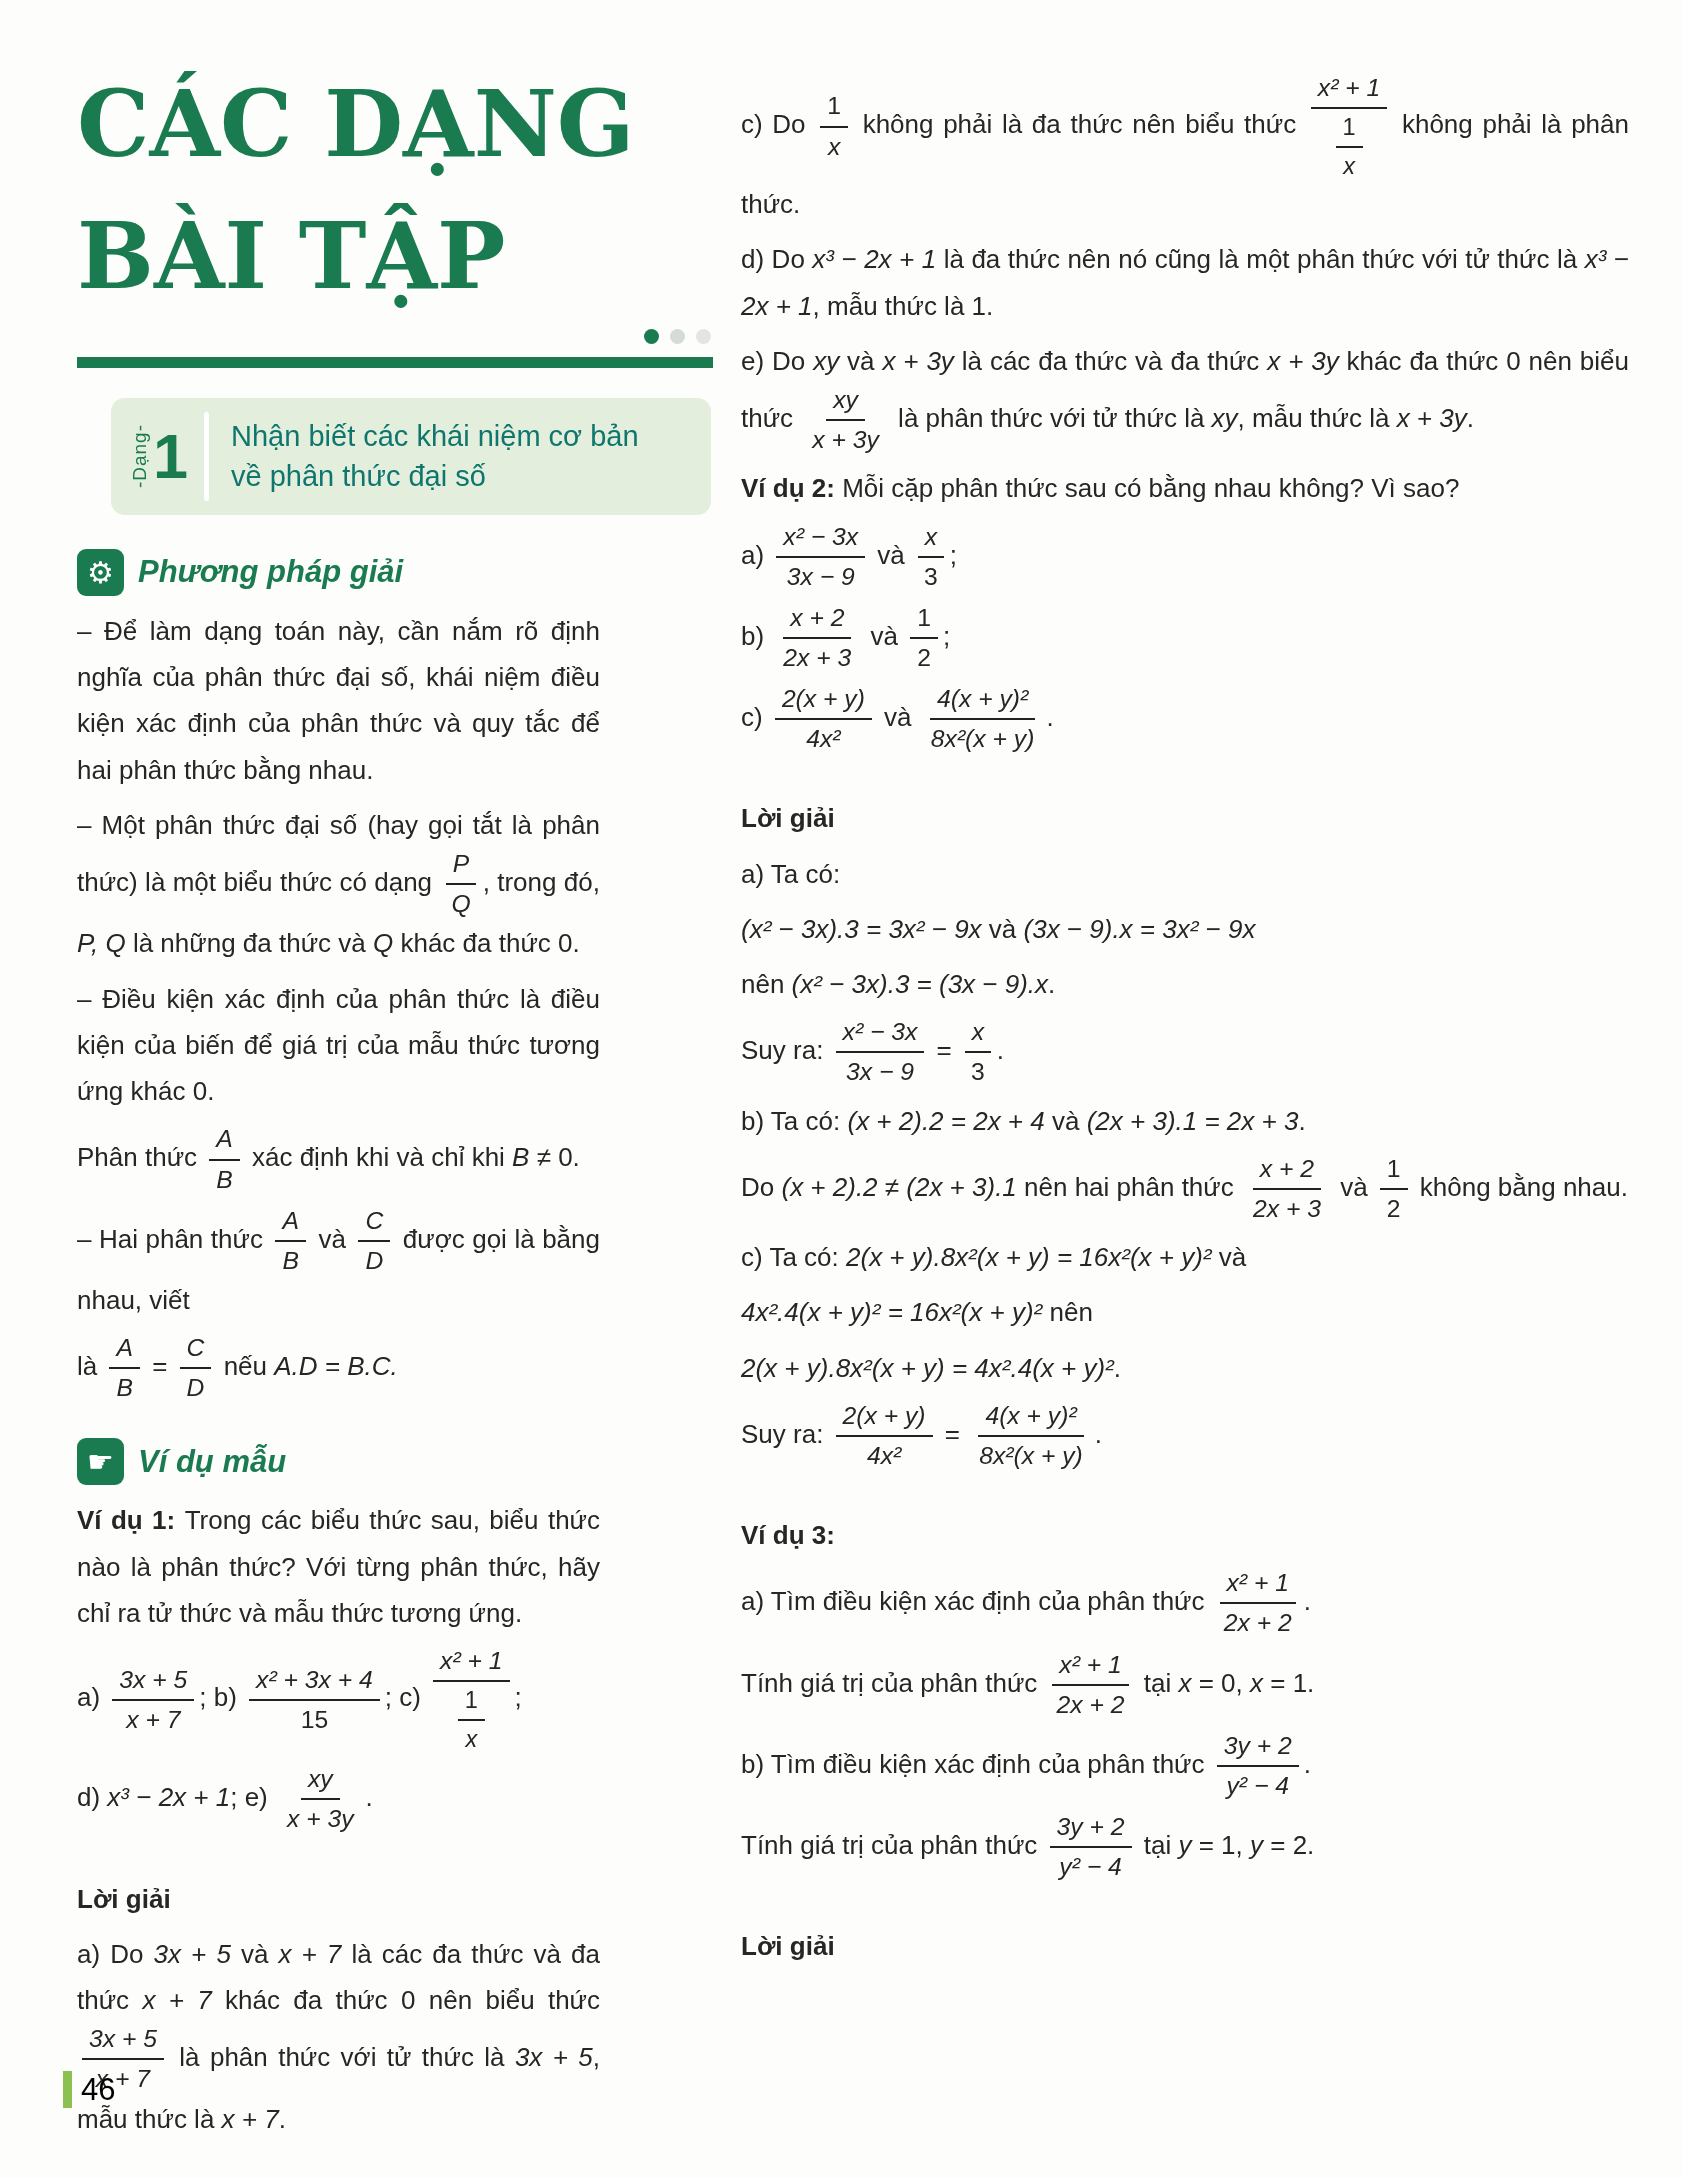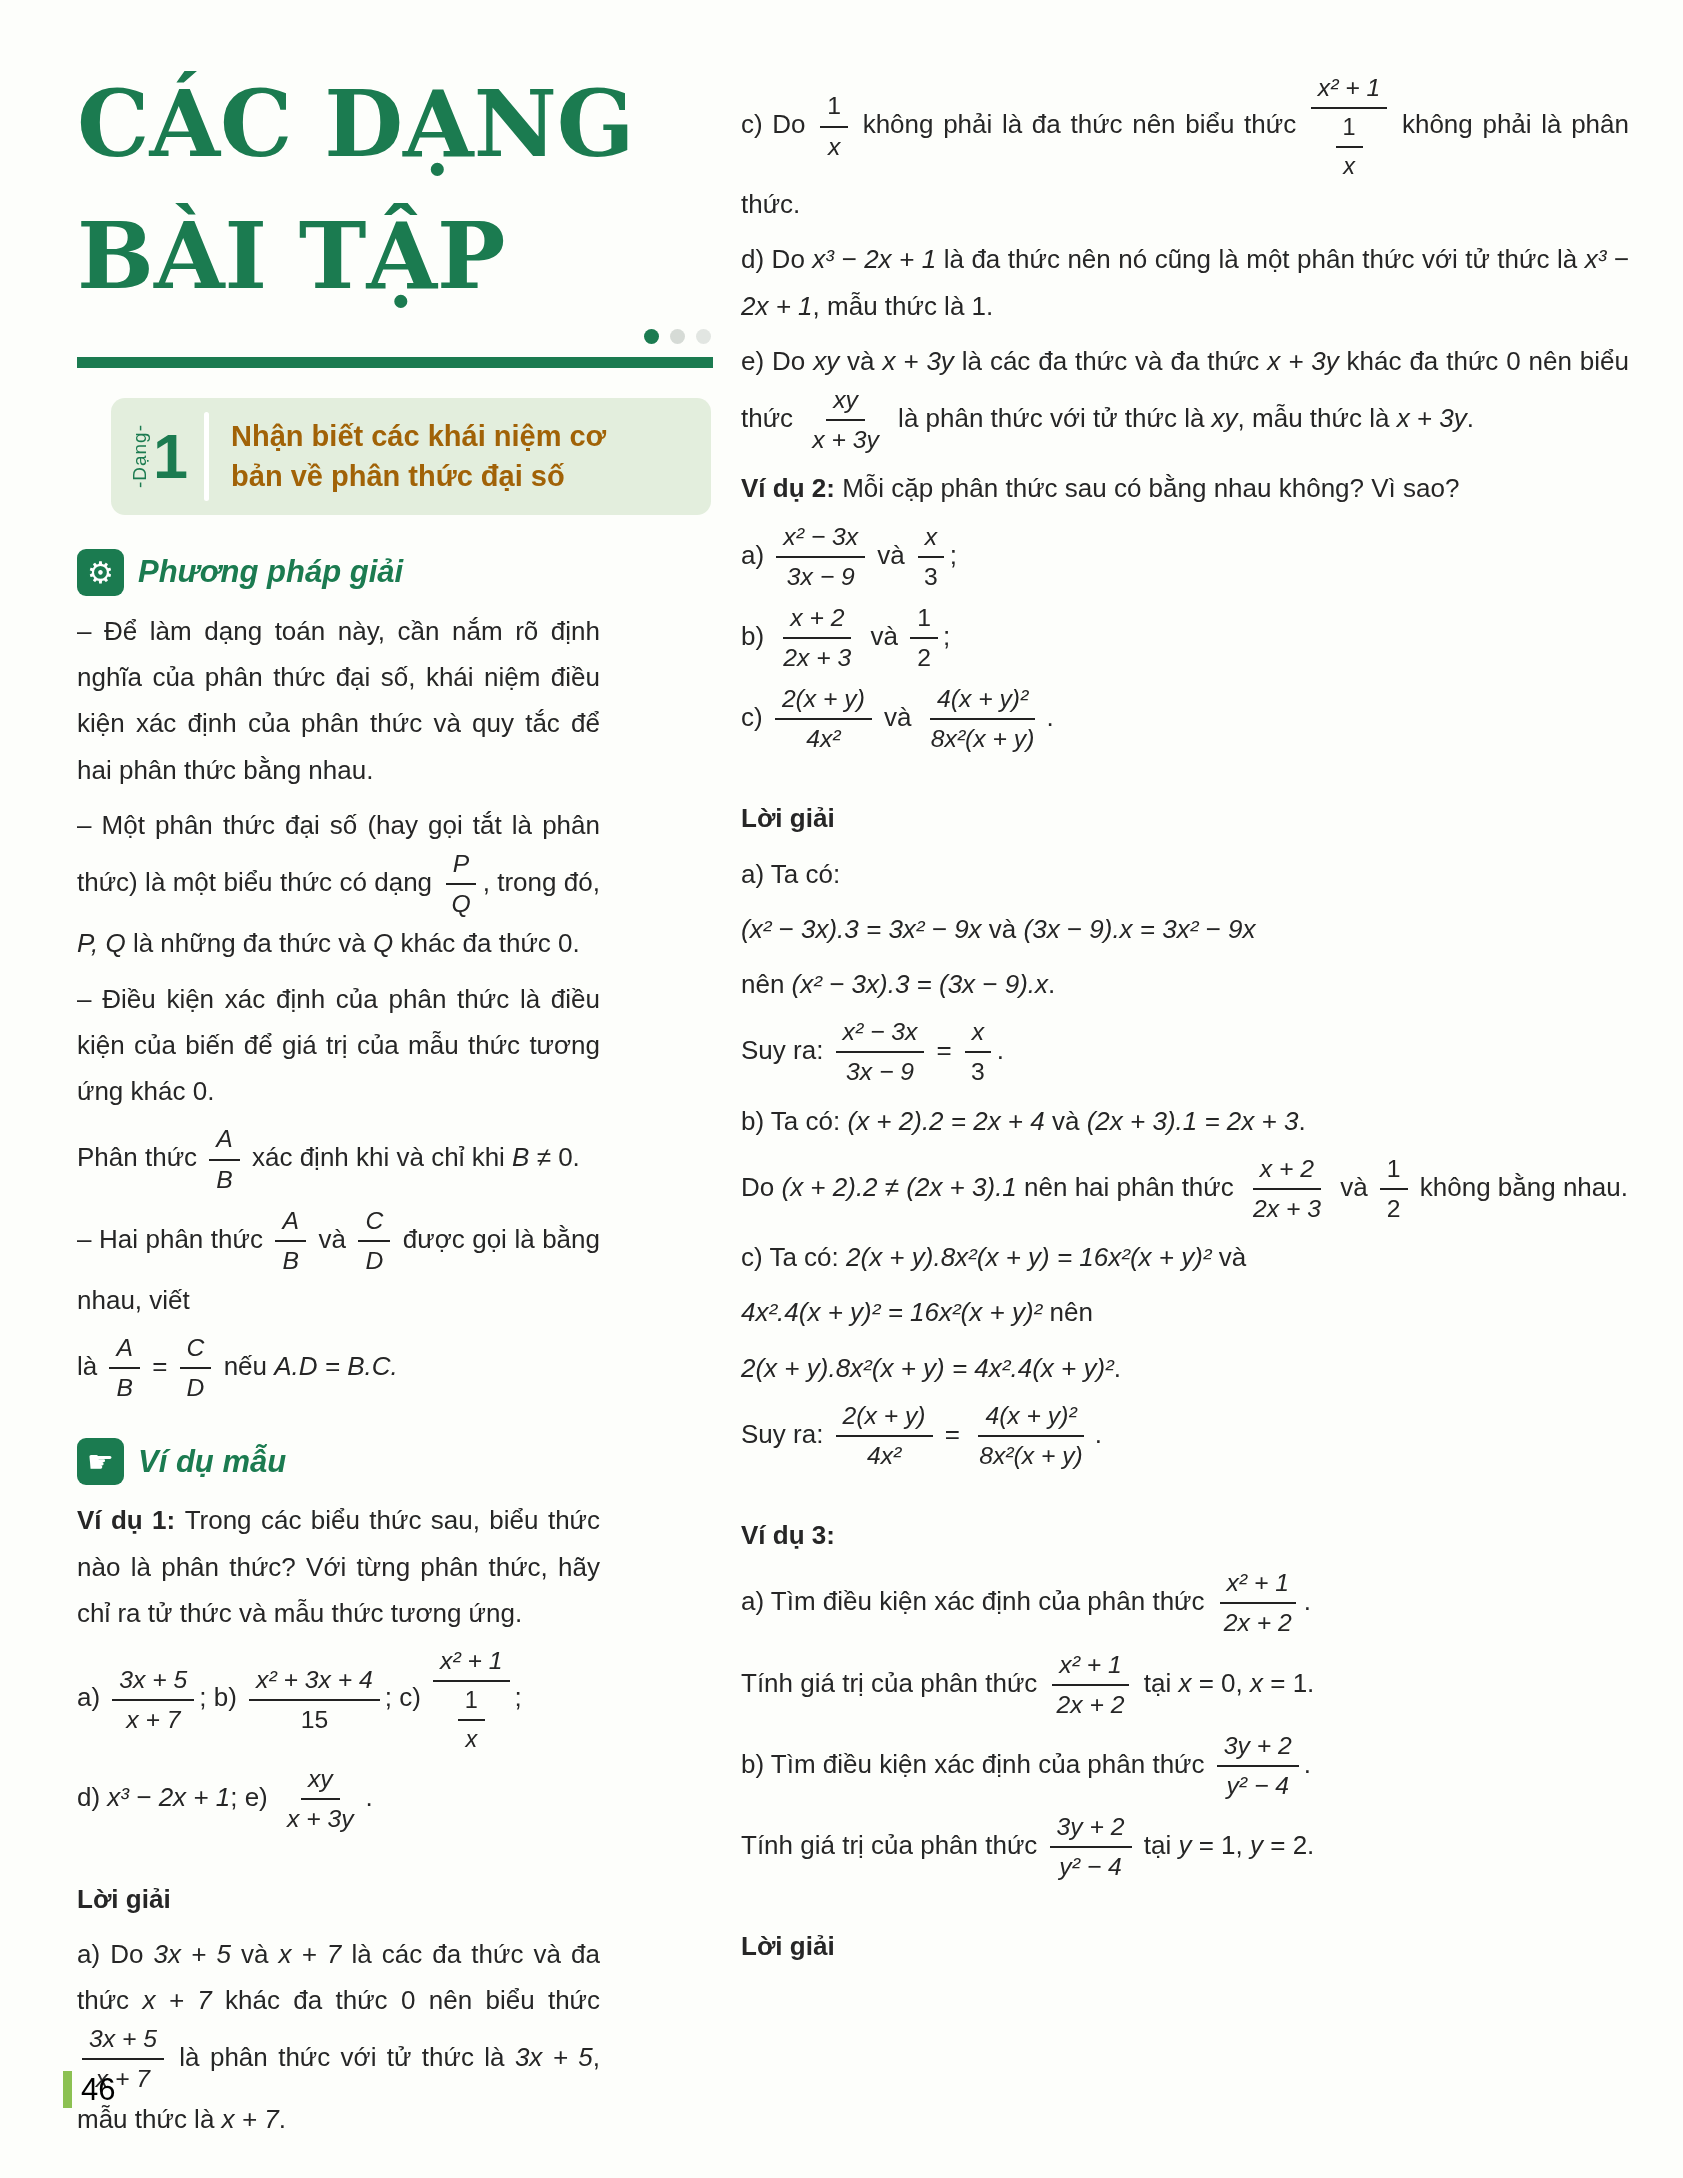--- a/index.html
+++ b/index.html
@@ -28,21 +28,21 @@
     background:#e3eedd; border-radius:14px; margin:30px 0 10px 34px;
     width:600px; min-height:117px; padding:14px 24px 14px 18px;
     display:flex; align-items:center;
   }
   .dang-label {
     writing-mode:vertical-rl; transform:rotate(180deg);
     color:#1b7b50; font-size:19px; letter-spacing:1px;
   }
   .dang-number { color:#1b7b50; font-size:63px; font-weight:700; margin:0 16px 0 2px; line-height:1; }
   .dang-divider { width:5px; align-self:stretch; background:#ffffff; border-radius:3px; margin-right:22px; }
-  .dang-title { color:#a16207; font-weight:700; font-size:29px; line-height:1.4; max-width:426px; }
+  .dang-title { color:#0f766e; font-weight:400; font-size:29px; line-height:1.4; max-width:426px; }
 
   .sec-head { display:flex; align-items:center; gap:14px; margin:34px 0 12px; }
   .icon-box {
     min-width:47px; height:47px; background:#1b7b50; color:#ffffff;
     border-radius:9px; display:flex; align-items:center; justify-content:center;
     font-size:30px; font-family:"DejaVu Sans", sans-serif; padding:0 6px;
   }
   .sec-title { color:#1b7b50; font-weight:700; font-size:31px;font-style:italic; }
 
   .blocks { width:523px; }

